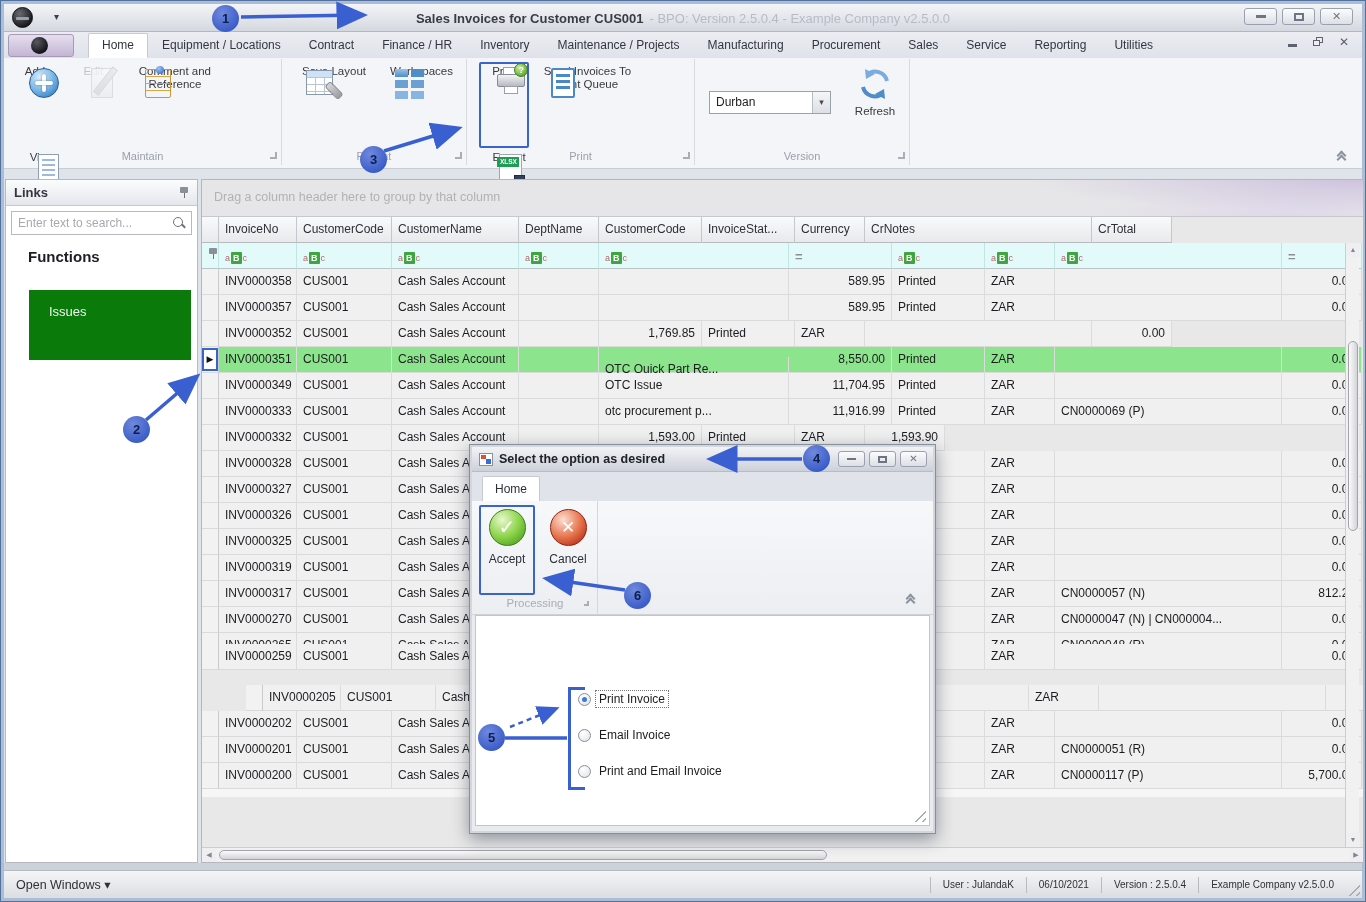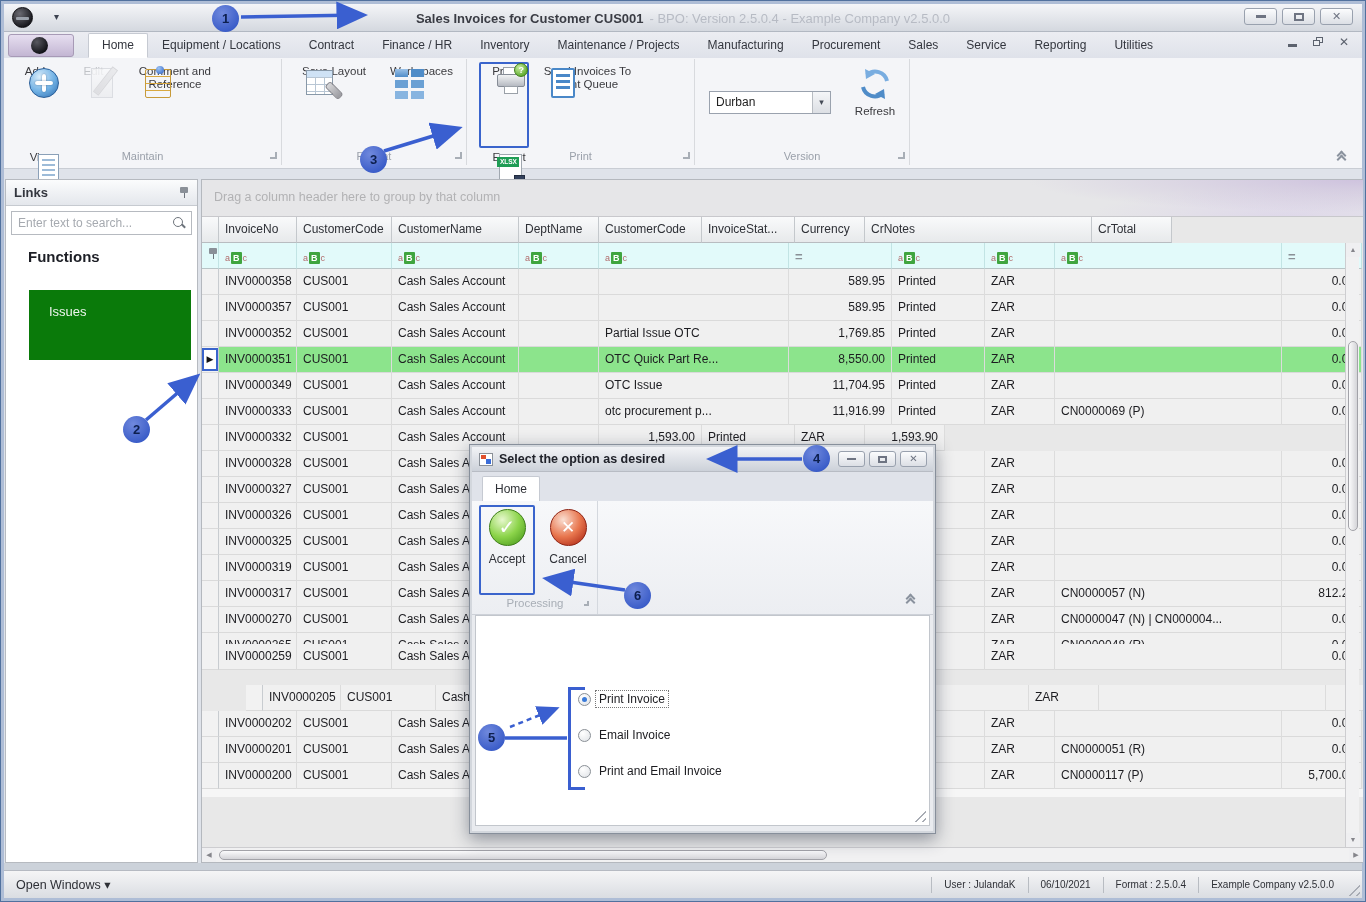--- a/index.html
+++ b/index.html
@@ -403,36 +403,35 @@
           <div class="gcell" style="width: 70px;">ZAR</div>
           <div class="gcell" style="width: 227px;"></div>
           <div class="gcell num" style="width: 80px;">0.00</div>
         </div>
         <div class="grow" style="top: 141px;">
           <div class="indcell"></div>
           <div class="gcell" style="width: 78px;">INV0000352</div>
           <div class="gcell" style="width: 95px;">CUS001</div>
           <div class="gcell" style="width: 127px;">Cash Sales Account</div>
           <div class="gcell" style="width: 80px;"></div>
-          <div class="gcell" style="width: 190px;">Partial Issue OTC</div>
           <div class="gcell num" style="width: 103px;">1,769.85</div>
           <div class="gcell" style="width: 93px;">Printed</div>
           <div class="gcell" style="width: 70px;">ZAR</div>
           <div class="gcell" style="width: 227px;"></div>
           <div class="gcell num" style="width: 80px;">0.00</div>
         </div>
         <div class="grow sel" style="top: 167px;">
           <div class="indcell">
             <div class="indbox">▶</div>
           </div>
           <div class="gcell" style="width: 78px;">INV0000351</div>
           <div class="gcell" style="width: 95px;">CUS001</div>
           <div class="gcell" style="width: 127px;">Cash Sales Account</div>
           <div class="gcell" style="width: 80px;"></div>
-          <div class="gcell" style="width: 190px;">OTC Quick Part Re...</div>
+          <div class="gcell" style="width: 190px; margin-top: 10px;">OTC Quick Part Re...</div>
           <div class="gcell num" style="width: 103px;">8,550.00</div>
           <div class="gcell" style="width: 93px;">Printed</div>
           <div class="gcell" style="width: 70px;">ZAR</div>
           <div class="gcell" style="width: 227px;"></div>
           <div class="gcell num" style="width: 80px;">0.00</div>
         </div>
         <div class="grow" style="top: 193px;">
           <div class="indcell"></div>
           <div class="gcell" style="width: 78px;">INV0000349</div>
           <div class="gcell" style="width: 95px;">CUS001</div>
@@ -654,21 +653,21 @@
 
   <div class="statusrim"></div>
   <div class="statusbar">
     <div class="sb-left">
       <span>Open Windows</span>
       <span>▾</span>
     </div>
     <div class="sb-right" id="segs">
         <div class="seg">User : JulandaK</div>
         <div class="seg">06/10/2021</div>
-        <div class="seg">Format : 2.5.0.4</div>
+        <div class="seg">Version : 2.5.0.4</div>
         <div class="seg">Example Company v2.5.0.0</div>
       </div>
     <div class="grip"></div>
   </div>
 
   <div class="dialog">
     <div class="dlg-title">
       <span class="dlg-ico"></span>
       <span class="t">Select the option as desired</span>
       <div class="dlg-btns">

